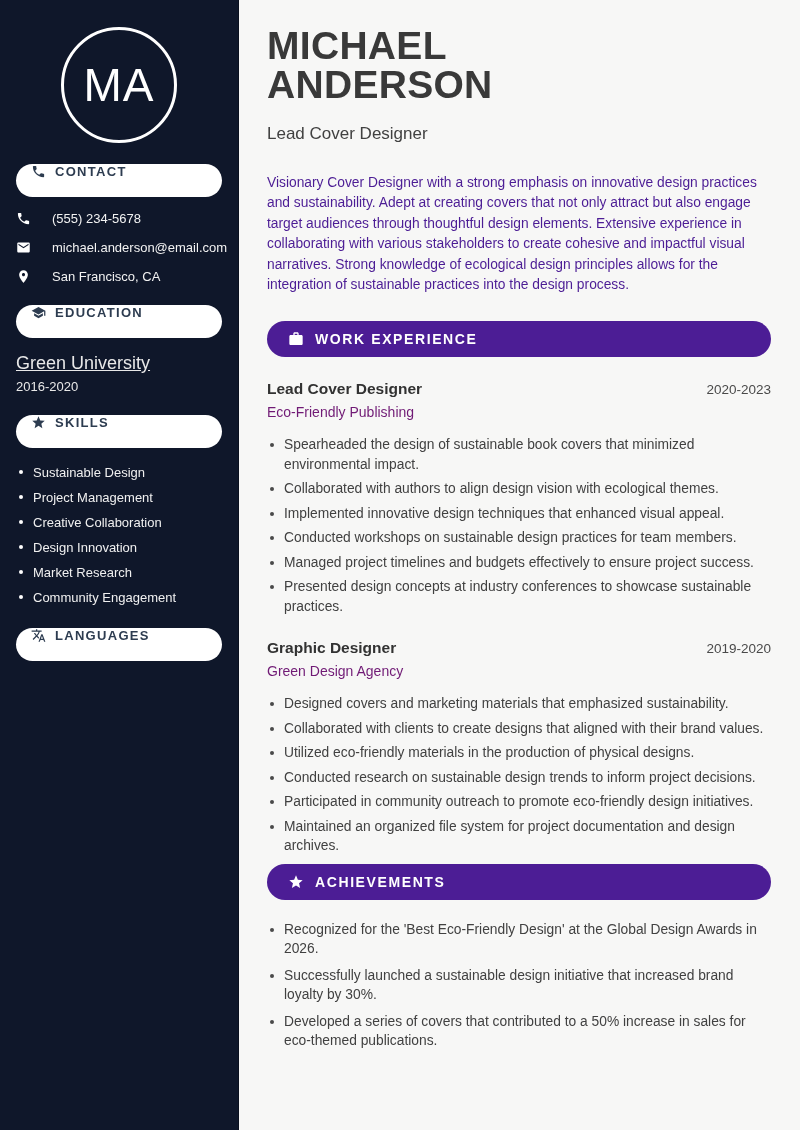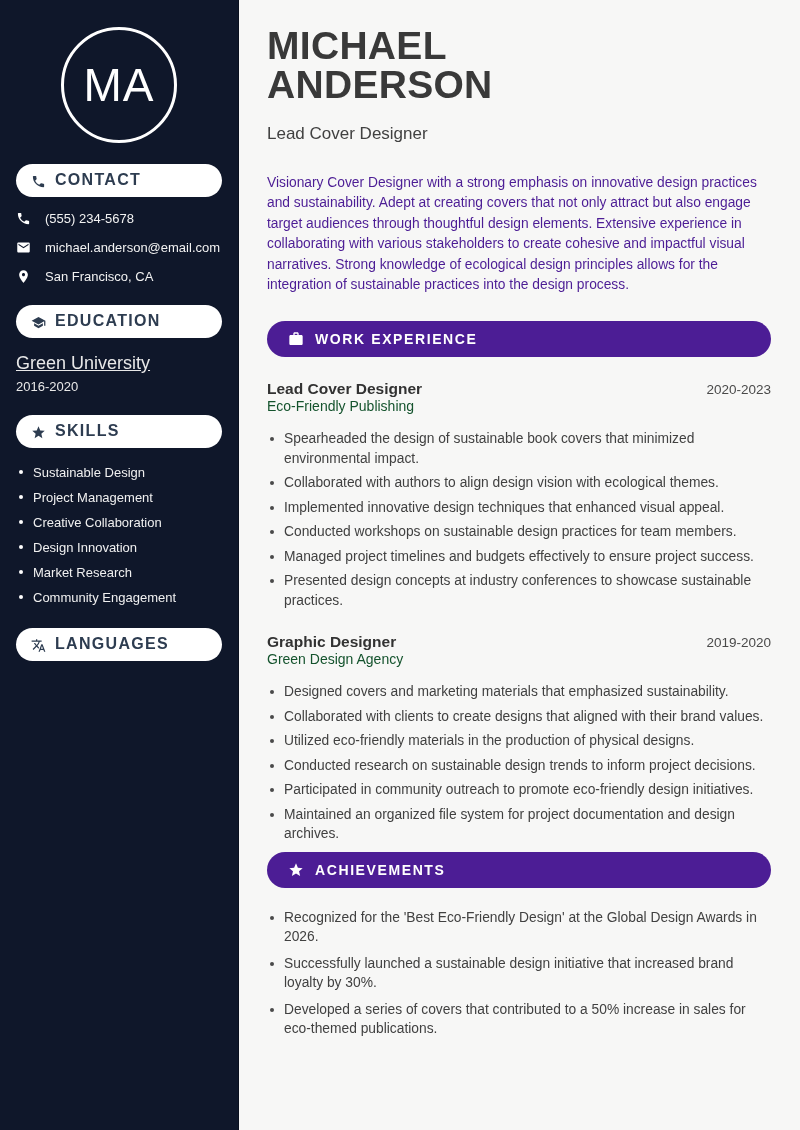--- a/index.html
+++ b/index.html
@@ -7,26 +7,26 @@
   body { font-family:"Liberation Sans","DejaVu Sans",sans-serif; }
   .page { display:flex; width:800px; height:1130px; background:#f7f7f6; overflow:hidden; }
 
   
   .sidebar { width:239px; flex:0 0 239px; background:#0f172a; color:#fff;
              border-right:1px solid rgba(0,0,0,.28); }
   .avatar { width:116px; height:116px; border:3px solid #ffffff; border-radius:50%;
             margin:27px auto 0; display:flex; align-items:center; justify-content:center;
             font-size:46px; letter-spacing:1px; color:#fff; font-weight:500; }
   .side-pill { margin:21px 16px 0; background:#ffffff; color:#2d3c50; border-radius:17px;
-               height:33px; display:flex; align-items:flex-end; gap:9px; padding:8px 15px;
-               font-weight:700; font-size:16px; letter-spacing:1.3px; }
+               height:33px; display:flex; align-items:flex-start; gap:9px; padding:0 15px;
+               font-weight:700; font-size:13px; letter-spacing:1.3px; }
   .side-pill svg { width:15px; height:15px; fill:#2d3c50; flex:0 0 15px; }
   .contact-list { margin:14px 16px 0; display:flex; flex-direction:column; gap:14px;
                   font-size:13px; color:#f2f2f2; }
-  .contact-row { display:flex; align-items:center; gap:14px; }
+  .contact-row { display:flex; align-items:center; gap:21px; }
   .contact-row svg { width:15px; height:15px; fill:#ffffff; flex:0 0 15px; }
   .edu { margin:15px 16px 0; }
   .edu-degree { font-weight:700; font-size:14px; line-height:1.45; color:#ffffff; }
   .edu-school { margin-top:8px; font-size:18px; color:#e8e8e8;text-decoration:underline; }
   .edu-years  { margin-top:5px; font-size:13px; color:#e8e8e8; }
   .side-list { margin:15px 16px 0; list-style:none; font-size:13px; color:#f0f0f0; }
   .side-list li { position:relative; padding-left:17px; margin-bottom:6px;
                   line-height:19px; }
   .side-list li::before { content:""; position:absolute; left:3px; top:7px; width:4px;
                   height:4px; border-radius:50%; background:#fff; }
@@ -39,21 +39,21 @@
   .summary { margin-top:29px; font-size:13.8px; line-height:20.4px; color:#4c1d95; }
   .section-pill { margin-top:26px; background:#4c1d95; color:#ffffff; border-radius:18px;
                   height:36px; display:flex; align-items:center; gap:11px; padding:0 21px;
                   font-weight:700; font-size:14px; letter-spacing:1.6px; }
   .section-pill svg { width:16px; height:16px; fill:#ffffff; flex:0 0 16px; }
   .section-pill.tight { margin-top:8px; }
   .job { margin-top:23px; }
   .job-head { display:flex; justify-content:space-between; align-items:baseline; }
   .job-name { font-size:15.5px; font-weight:700; color:#323232; }
   .job-dates { font-size:13.5px; color:#4a4a4a; }
-  .job-company { font-size:14px; color:#14532d; }
+  .job-company { margin-top:6px; font-size:14px; color:#701a75; }
   .bullets { list-style:none; margin-top:15px; font-size:13.8px; color:#414141; }
   .bullets li { position:relative; padding-left:17px; margin-bottom:5px;
                 line-height:19.5px; }
   .bullets li::before { content:""; position:absolute; left:3px; top:8px; width:4px;
                 height:4px; border-radius:50%; background:#4a4a4a; }
   .bullets.loose { margin-top:20px; }
   .bullets.loose li { margin-bottom:7px; }
 </style>
 </head>
 <body>

